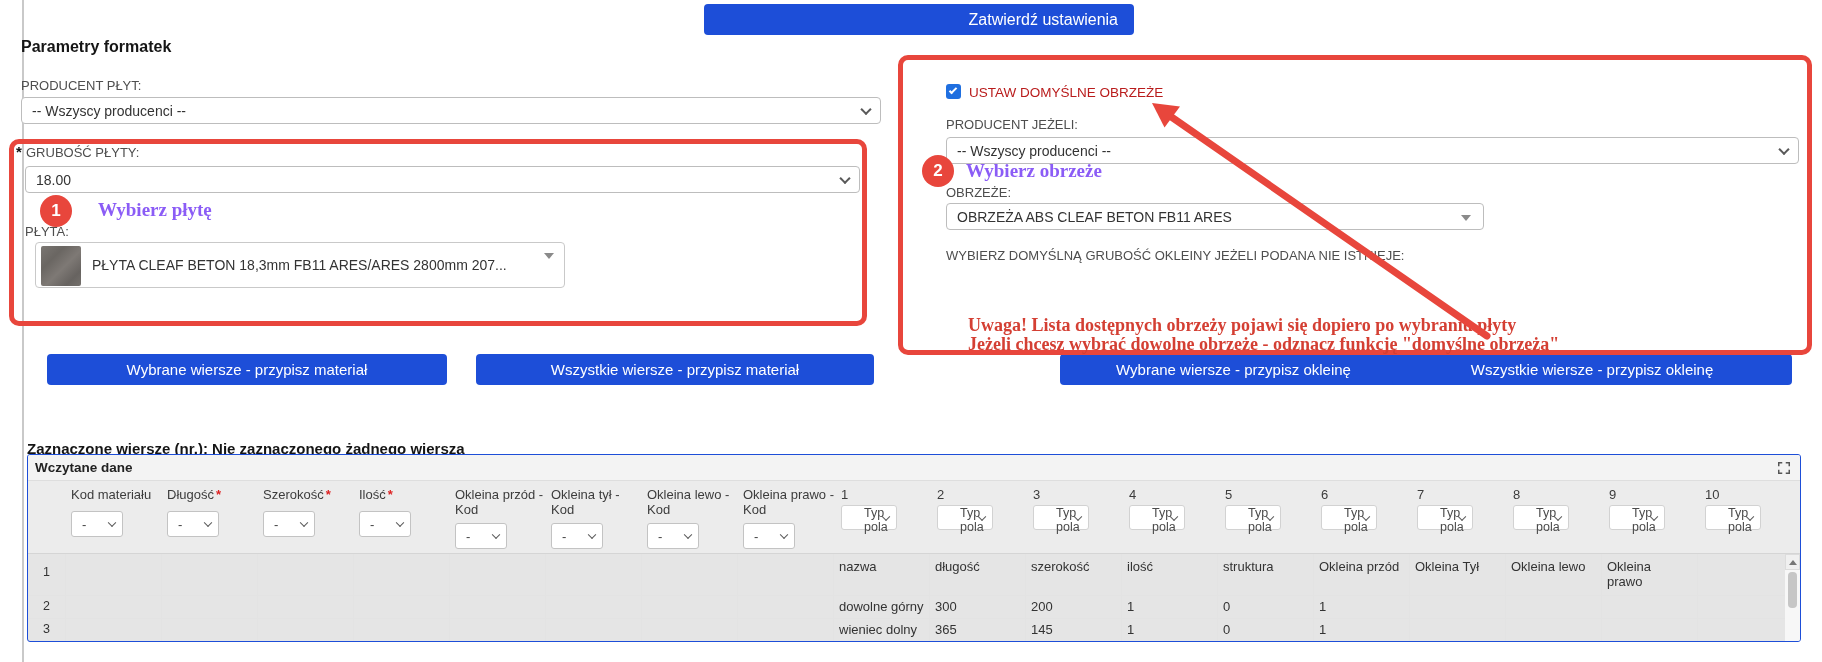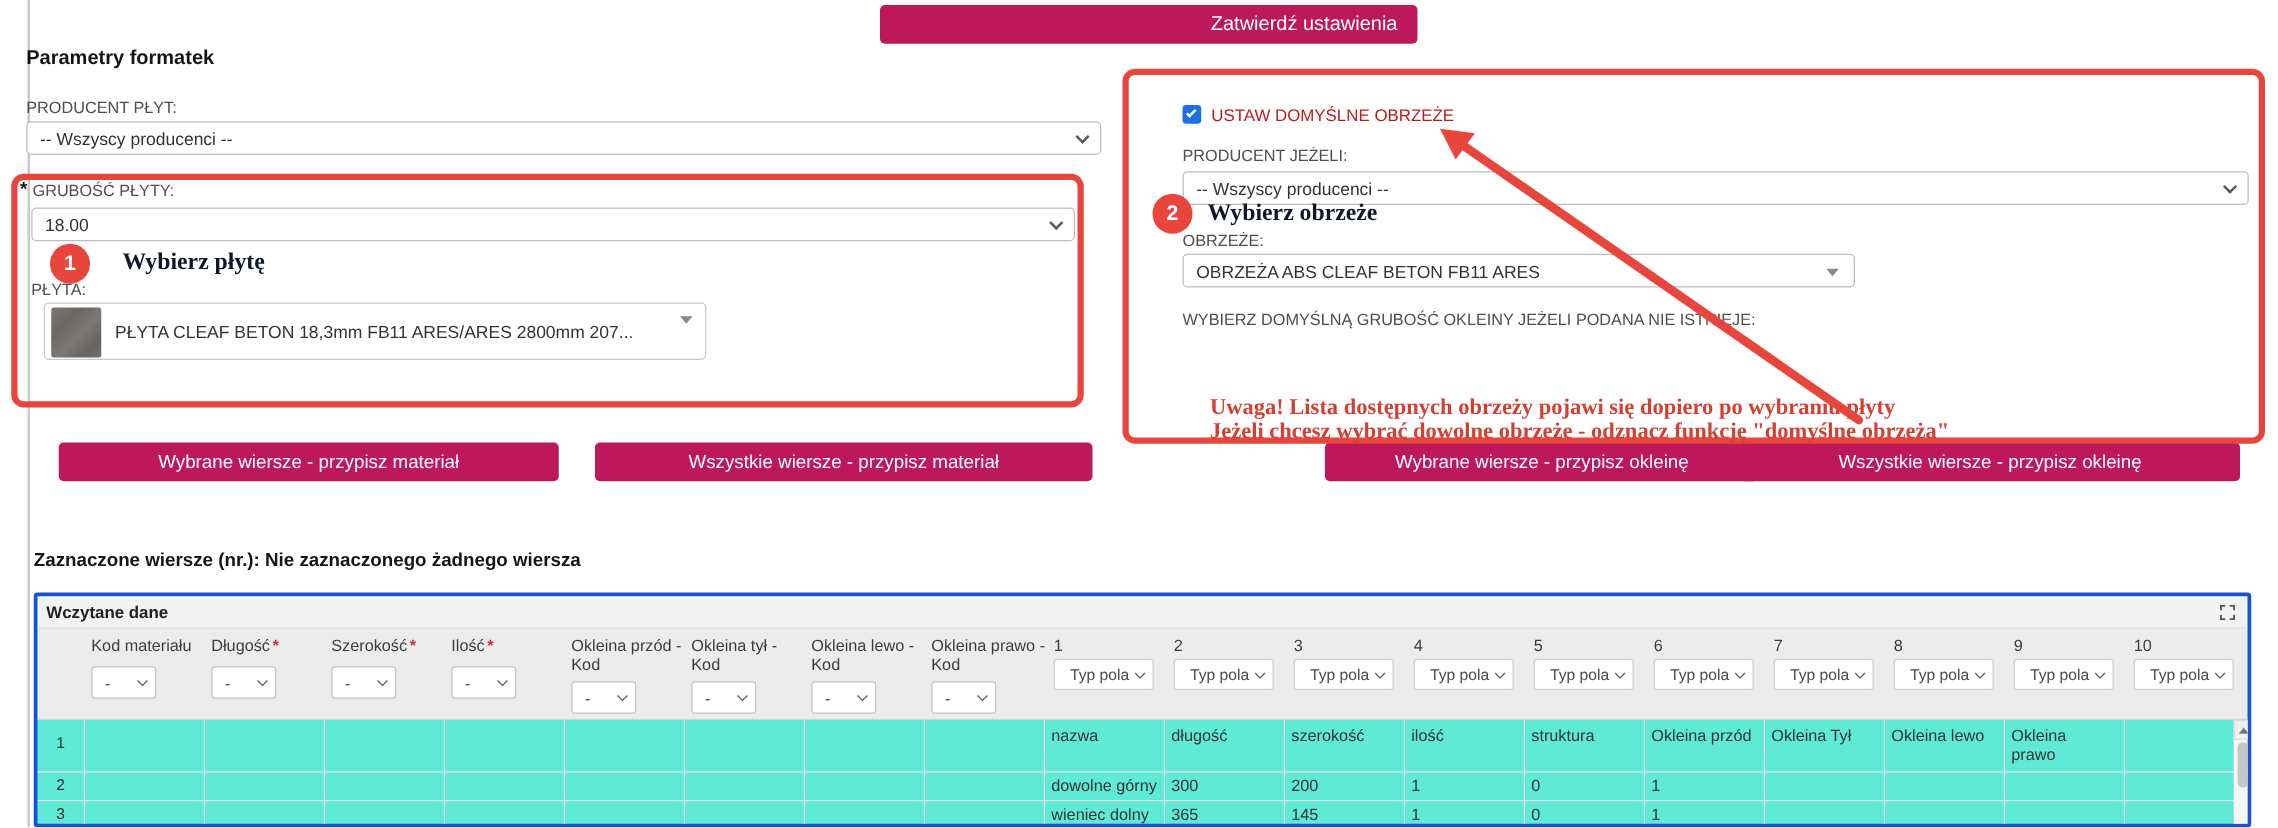--- a/index.html
+++ b/index.html
@@ -9,45 +9,45 @@
   .lbl{position:absolute;font-size:13px;color:#4e4e4e;white-space:nowrap}
   .sel{position:absolute;background:#fff;border:1px solid #bdbdbd;border-radius:4px;
        font-size:14px;color:#333;display:flex;align-items:center;
        padding:0 26px 0 10px;height:27px;white-space:nowrap;overflow:hidden}
   .chev{position:absolute;right:10px;top:50%;width:8px;height:8px;
         border-right:2px solid #5a5a5a;border-bottom:2px solid #5a5a5a;
         transform:translateY(-70%) rotate(45deg)}
   .chev.sm{width:6px;height:6px;border-width:1.5px;right:7px}
   .tri{position:absolute;width:0;height:0;border-left:5px solid transparent;
        border-right:5px solid transparent;border-top:6px solid #8a8a8a}
-  .gbtn{position:absolute;background:#be185d;border-radius:4px;color:#fff;
+  .gbtn{position:absolute;background:#1d4ed8;border-radius:4px;color:#fff;
         font-size:15px;height:31px;display:flex;align-items:center;justify-content:center;
         cursor:pointer}
   .redbox{position:absolute;border:5px solid #e8463c;border-radius:10px;pointer-events:none;z-index:30}
   .circ{position:absolute;width:32px;height:32px;border-radius:50%;background:#e8463c;color:#fff;
         font-weight:bold;font-size:17px;display:flex;align-items:center;justify-content:center;z-index:32}
   .ann{position:absolute;font-family:"Liberation Serif",serif;font-weight:bold;
-       font-size:19px;color:#0f172a;white-space:nowrap;z-index:32}
+       font-size:19px;color:#8b5cf6;white-space:nowrap;z-index:32}
   .warn{position:absolute;font-family:"Liberation Serif",serif;font-weight:bold;
         font-size:18px;color:#d43f33;white-space:nowrap;z-index:32}
   
-  .tbl{position:absolute;left:27px;top:474px;width:1774px;height:188px;
-       border:3px solid #1d4ed8;border-radius:3px;background:#5eead4;overflow:hidden}
+  .tbl{position:absolute;left:27px;top:454px;width:1774px;height:188px;
+       border:1px solid #1d4ed8;border-radius:3px;background:#e5e5e5;overflow:hidden}
   .tbl-title{position:absolute;left:0;top:0;width:100%;height:26px;background:#f3f3f3;
              border-bottom:1px solid #dedede;font-size:13.5px;font-weight:bold;color:#222;
              display:flex;align-items:center;padding-left:7px}
   .thead{position:absolute;left:0;top:26px;width:100%;height:73px;background:#ececec;
          border-bottom:1px solid #d5d5d5}
   .map-label{position:absolute;top:32px;width:92px;font-size:13px;color:#3c3c3c;line-height:15px}
   .req{color:#d22;font-weight:bold;margin-left:2px;font-size:13px}
   .msel{position:absolute;width:52px;height:26px;background:#fff;border:1px solid #c3c3c3;
         border-radius:3px;font-size:13px;color:#444;display:flex;align-items:center;padding-left:10px}
   .fnum{position:absolute;top:32px;font-size:13px;color:#3c3c3c}
-  .fsel{position:absolute;top:50px;width:80px;height:25px;background:#fff;border:1px solid #d2d2d2;
-        border-radius:3px;font-size:12.5px;color:#4a4a4a;display:flex;align-items:center;padding-left:12px}
+  .fsel{position:absolute;top:50px;width:56px;height:25px;background:#fff;border:1px solid #d2d2d2;
+        border-radius:3px;font-size:12.5px;color:#4a4a4a;display:flex;padding-left:22px}
   .vline{position:absolute;top:99px;width:1px;height:89px;background:#e3e3e3}
   .hline{position:absolute;left:0;width:100%;height:1px;background:#e3e3e3}
   .cell{position:absolute;font-size:13px;color:#333;line-height:15px;width:88px}
   .rownum{position:absolute;left:0;width:37px;text-align:center;font-size:12.5px;color:#333}
   .sb{position:absolute;left:1757px;top:99px;width:15px;height:88px;background:#f7f7f7;z-index:5}
   .sb-btn{position:absolute;left:0;top:0;width:15px;height:16px;background:#f0f0f0;
           border:1px solid #dcdcdc;display:flex;align-items:center;justify-content:center;cursor:pointer}
   .sb-tri{width:0;height:0;border-left:4px solid transparent;border-right:4px solid transparent;
           border-bottom:5px solid #777}
   .sb-thumb{position:absolute;left:3px;top:18px;width:9px;height:36px;background:#c6c6c6;border-radius:4px;cursor:pointer}

